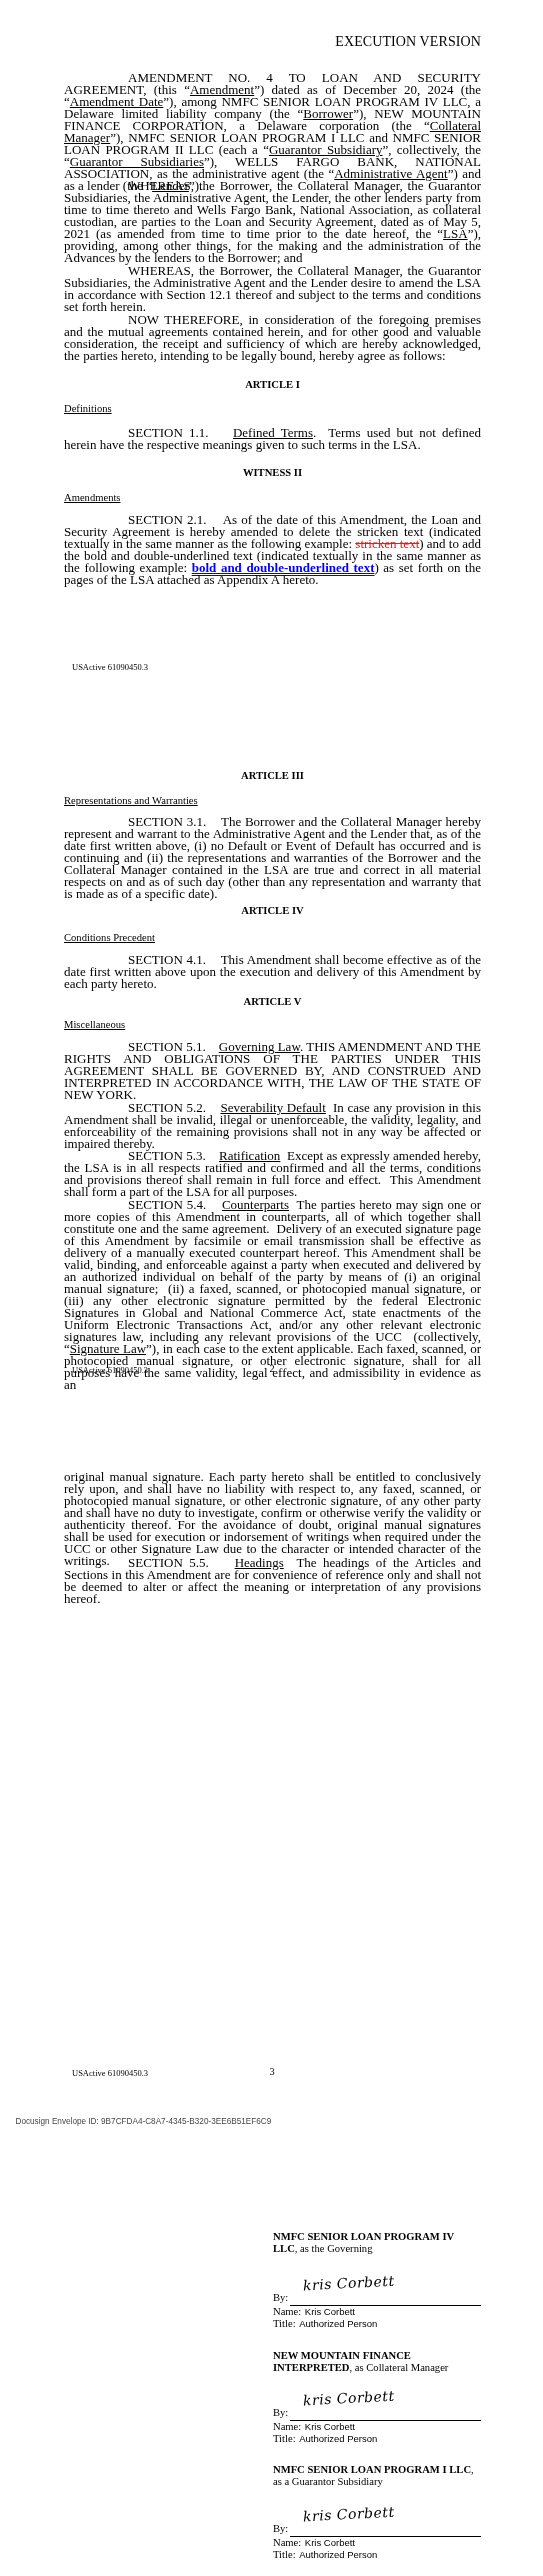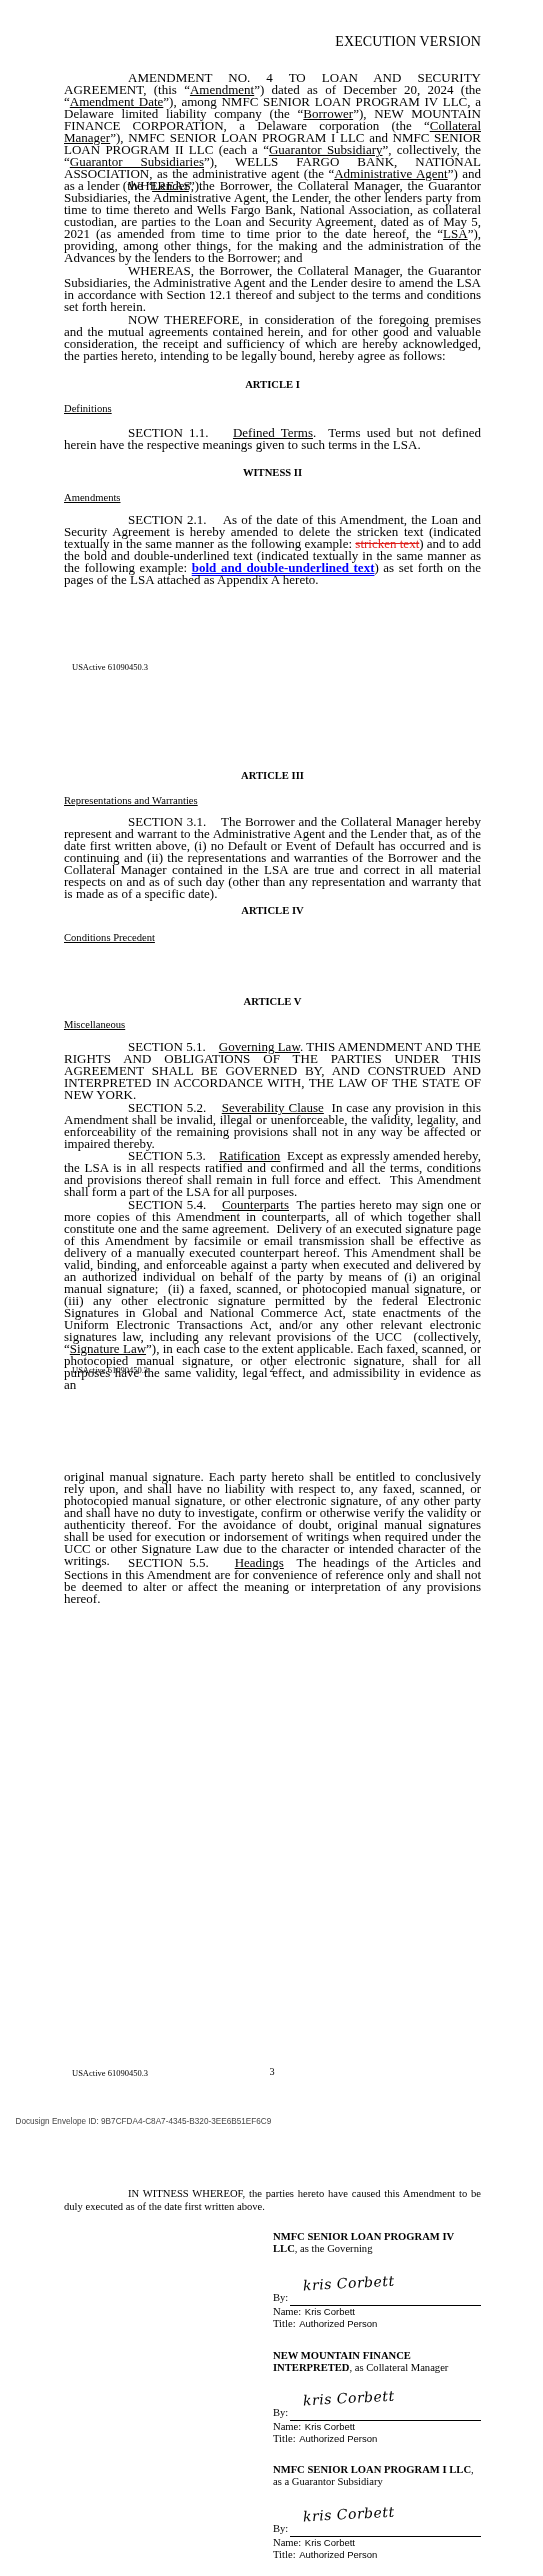--- a/index.html
+++ b/index.html
@@ -44,40 +44,40 @@
   <div class="para" style="top:514px"><span>SECTION 2.1.&nbsp;&nbsp;&nbsp; As of the date of this Amendment, the Loan and Security Agreement is hereby amended to delete the stricken text (indicated textually in the same manner as the following example: </span><span class="seg-strike">stricken text</span><span>) and to add the bold and double-underlined text (indicated textually in the same manner as the following example: </span><span class="seg-ins">bold and double-underlined text</span><span>) as set forth on the pages of the LSA attached as Appendix A hereto.</span></div>
   <div class="foot-ref" style="top:662px">USActive 61090450.3</div>
 </div>
 
 <div class="page">
   <div class="art-head" style="top:67px">ARTICLE III</div>
   <div class="art-sub" style="top:92px"><span>Representations and Warranties</span></div>
   <div class="para" style="top:113px"><span>SECTION 3.1.&nbsp;&nbsp;&nbsp; The Borrower and the Collateral Manager hereby represent and warrant to the Administrative Agent and the Lender that, as of the date first written above, (i) no Default or Event of Default has occurred and is continuing and (ii) the representations and warranties of the Borrower and the Collateral Manager contained in the LSA are true and correct in all material respects on and as of such day (other than any representation and warranty that is made as of a specific date).</span></div>
   <div class="art-head" style="top:202px">ARTICLE IV</div>
   <div class="art-sub" style="top:229px"><span>Conditions Precedent</span></div>
+  <div class="para" style="top:251px"><span>SECTION 4.1.&nbsp;&nbsp;&nbsp; This Amendment shall become effective as of the date first written above upon the execution and delivery of this Amendment by each party hereto.</span></div>
   <div class="art-head" style="top:293px">ARTICLE V</div>
   <div class="art-sub" style="top:316px"><span>Miscellaneous</span></div>
   <div class="para" style="top:338px"><span>SECTION 5.1.&nbsp;&nbsp;&nbsp; </span><span class="seg-u">Governing Law</span><span>. THIS AMENDMENT AND THE RIGHTS AND OBLIGATIONS OF THE PARTIES UNDER THIS AGREEMENT SHALL BE GOVERNED BY, AND CONSTRUED AND INTERPRETED IN ACCORDANCE WITH, THE LAW OF THE STATE OF NEW YORK.</span></div>
-  <div class="para" style="top:399px"><span>SECTION 5.2.&nbsp;&nbsp;&nbsp; </span><span class="seg-u">Severability Clause</span><span>&nbsp; In case any provision in this Amendment shall be invalid, illegal or unenforceable, the validity, legality, and enforceability of the remaining provisions shall not in any way be affected or impaired thereby.</span></div>
+  <div class="para" style="top:399px"><span>SECTION 5.2.&nbsp;&nbsp;&nbsp; </span><span class="seg-u">Severability Default</span><span>&nbsp; In case any provision in this Amendment shall be invalid, illegal or unenforceable, the validity, legality, and enforceability of the remaining provisions shall not in any way be affected or impaired thereby.</span></div>
   <div class="para" style="top:447px"><span>SECTION 5.3.&nbsp;&nbsp;&nbsp; </span><span class="seg-u">Ratification</span><span>&nbsp; Except as expressly amended hereby, the LSA is in all respects ratified and confirmed and all the terms, conditions and provisions thereof shall remain in full force and effect.&nbsp; This Amendment shall form a part of the LSA for all purposes.</span></div>
   <div class="para" style="top:496px"><span>SECTION 5.4.&nbsp;&nbsp;&nbsp; </span><span class="seg-u">Counterparts</span><span>&nbsp; The parties hereto may sign one or more copies of this Amendment in counterparts, all of which together shall constitute one and the same agreement.&nbsp; Delivery of an executed signature page of this Amendment by facsimile or email transmission shall be effective as delivery of a manually executed counterpart hereof. This Amendment shall be valid, binding, and enforceable against a party when executed and delivered by an authorized individual on behalf of the party by means of (i) an original manual signature;&nbsp; (ii) a faxed, scanned, or photocopied manual signature, or (iii) any other electronic signature permitted by the federal Electronic Signatures in Global and National Commerce Act, state enactments of the Uniform Electronic Transactions Act, and/or any other relevant electronic signatures law, including any relevant provisions of the UCC&nbsp; (collectively, “</span><span class="seg-u">Signature Law</span><span>”), in each case to the extent applicable. Each faxed, scanned, or photocopied manual signature, or other electronic signature, shall for all purposes have the same validity, legal effect, and admissibility in evidence as an</span></div>
   <div class="foot-ref" style="top:662px">USActive 61090450.3</div>
   <div class="foot-num" style="top:660px">2</div>
 </div>
 
 <div class="page">
   <div class="para no-indent" style="top:65px"><span>original manual signature. Each party hereto shall be entitled to conclusively rely upon, and shall have no liability with respect to, any faxed, scanned, or photocopied manual signature, or other electronic signature, of any other party and shall have no duty to investigate, confirm or otherwise verify the validity or authenticity thereof. For the avoidance of doubt, original manual signatures shall be used for execution or indorsement of writings when required under the UCC or other Signature Law due to the character or intended character of the writings.</span></div>
   <div class="para" style="top:151px"><span>SECTION 5.5.&nbsp;&nbsp;&nbsp; </span><span class="seg-u">Headings</span><span>&nbsp; The headings of the Articles and Sections in this Amendment are for convenience of reference only and shall not be deemed to alter or affect the meaning or interpretation of any provisions hereof.</span></div>
   <div class="foot-ref" style="top:662px">USActive 61090450.3</div>
   <div class="foot-num" style="top:660px">3</div>
 </div>
 
 <div class="page">
   <div class="docusign" style="top:8.2px">Docusign Envelope ID: 9B7CFDA4-C8A7-4345-B320-3EE6B51EF6C9</div>
-  <div class="witness" style="top:78px"><span>IN WITNESS WHEREOF, the parties hereto have caused this Amendment to be duly executed as of the date first written above.</span></div>
 
   <div class="sig-company" style="top:122px">
     <span class="b">NMFC SENIOR LOAN PROGRAM IV LLC</span><span>, as the Governing</span>
   </div>
   <div class="sig-group" style="top:166px">
     <div class="sig-script">kris Corbett</div>
     <div class="by-row">
         <span>By:</span>
         <span class="line"></span>
       </div>

